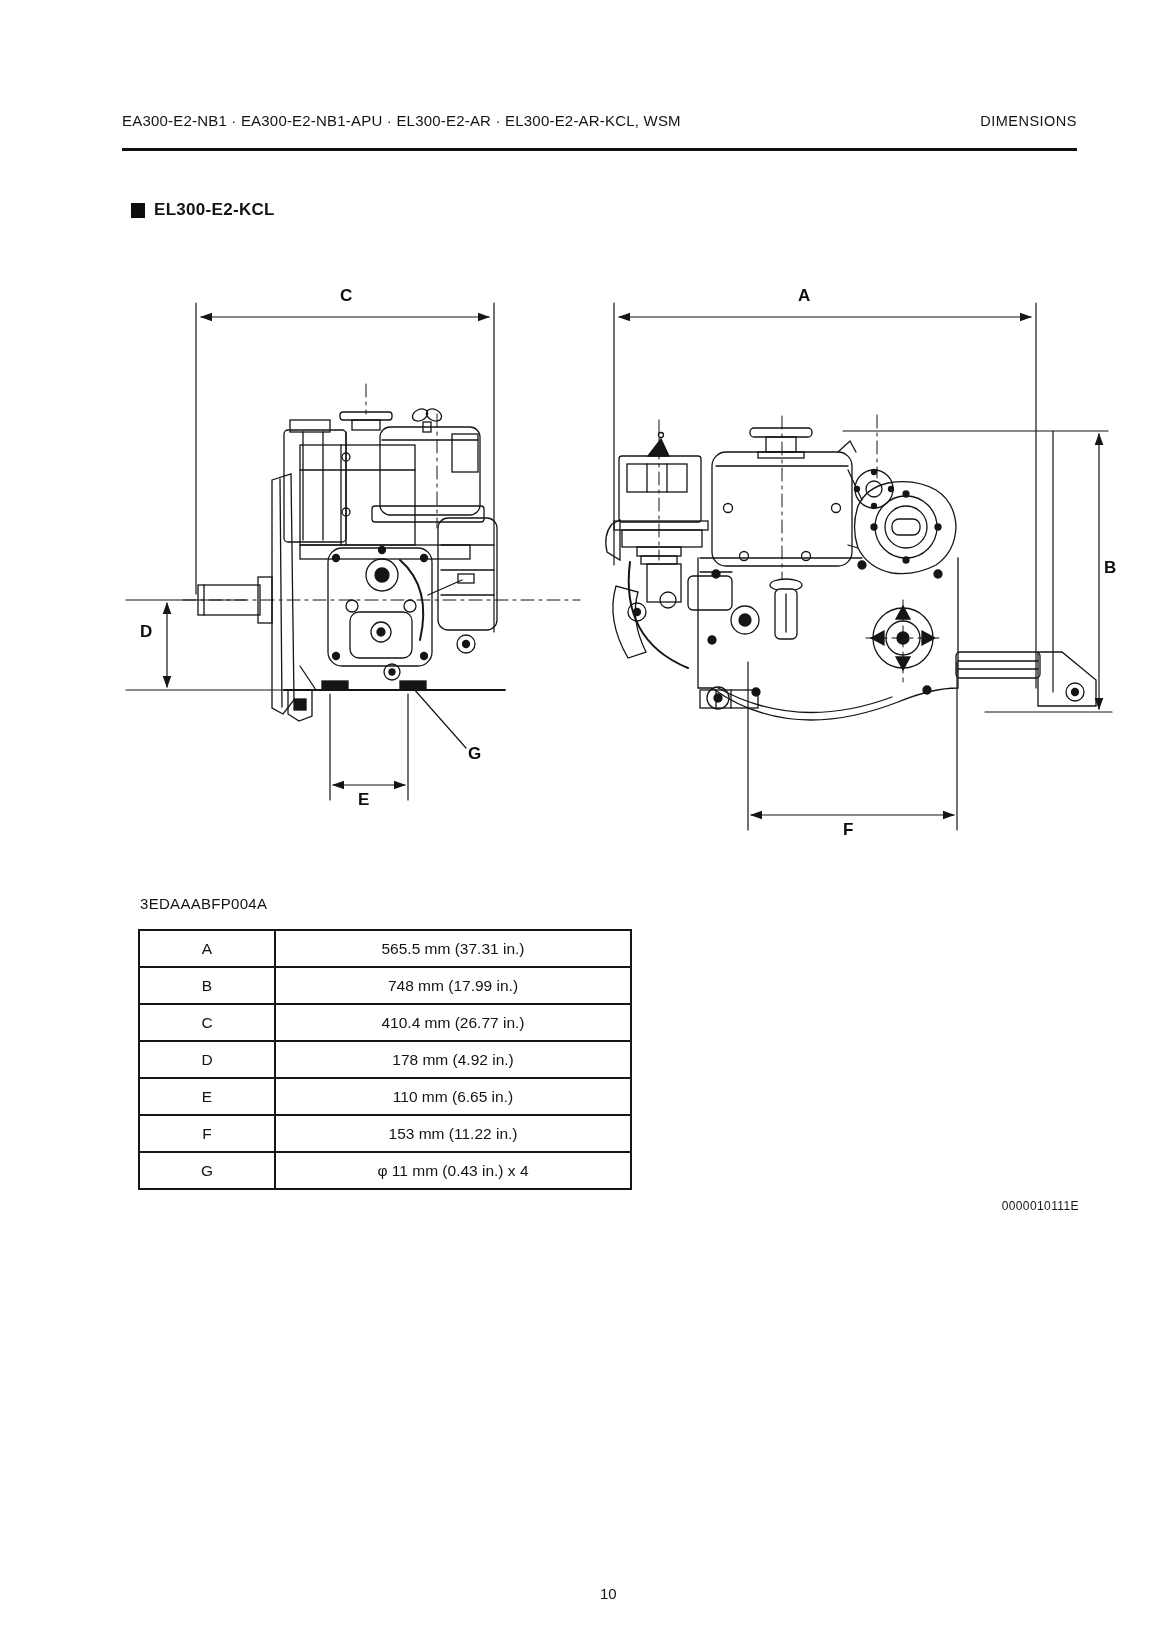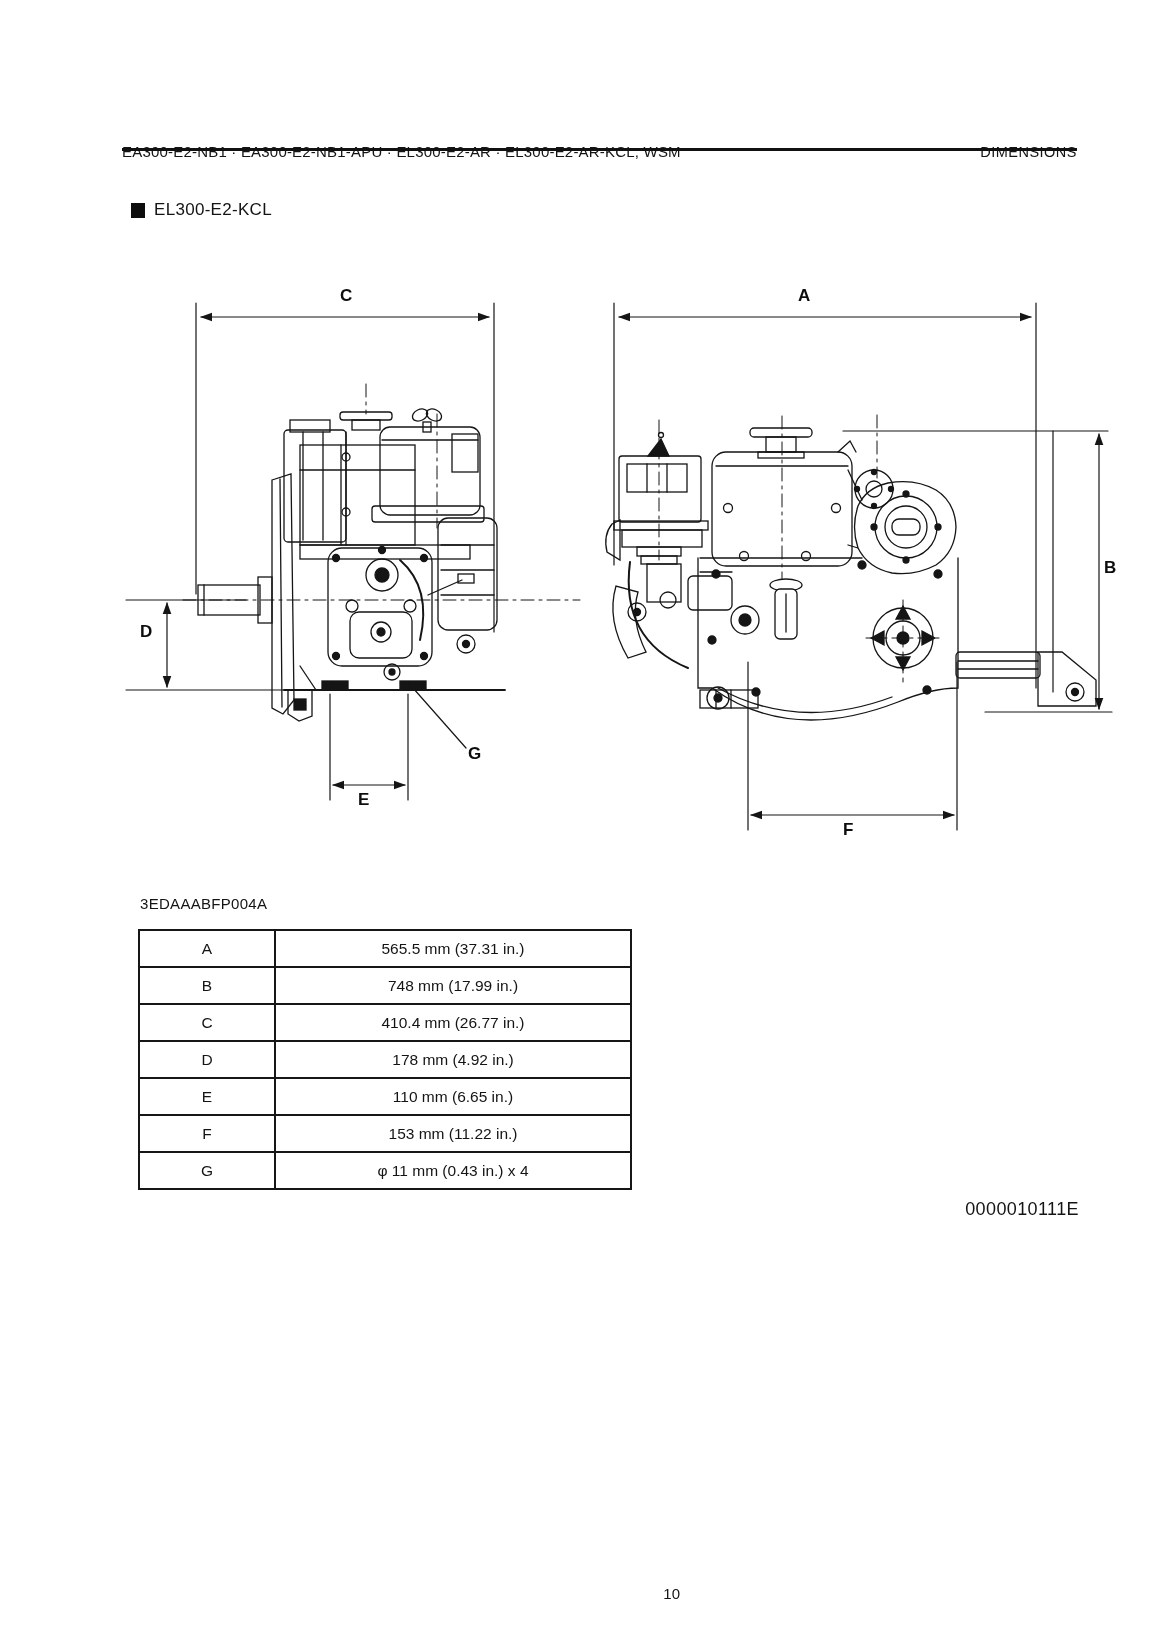--- a/index.html
+++ b/index.html
@@ -2,45 +2,45 @@
 <html><head>
 <meta charset="utf-8">
 <style>
   html,body{margin:0;padding:0;background:#e8e8e8;}
   .page{
     position:relative; width:1157px; height:1637px; background:#ffffff;
     font-family:"Liberation Sans", sans-serif; color:#141414; overflow:hidden;
   }
   
   .hdr{position:absolute; left:122px; right:80px; top:112px; display:flex; justify-content:space-between; align-items:baseline;}
-  .hdr-models{font-size:15px; letter-spacing:.2px;margin-top:31px;}
+  .hdr-models{font-size:15px; letter-spacing:.2px;}
   .hdr-section{font-size:14.5px; letter-spacing:.5px;margin-left:24px;}
   .hdr-rule{position:absolute; left:122px; right:80px; top:148px; height:3px; background:#111;}
   
   .sec{position:absolute; left:131px; top:200px; display:flex; align-items:center; gap:9px;}
   .sec .sq{width:14px; height:15px; background:#0d0d0d; display:inline-block;}
-  .sec .t{font-size:17px; font-weight:normal; letter-spacing:.3px;}
+  .sec .t{font-size:17px; font-weight:bold; letter-spacing:.3px;}
   
   .figure{position:absolute; left:0; top:0; width:1157px; height:880px;}
   svg.draw{position:absolute; left:0; top:0;}
   .dim-label{position:absolute; font-size:17px; font-weight:bold; color:#0d0d0d;}
   .fig-code{position:absolute; left:140px; top:895px; font-size:15px; letter-spacing:.3px;}
   
   table.dims{
     position:absolute; left:138px; top:929px; width:494px;
     border-collapse:collapse; table-layout:fixed;
   }
   table.dims td{
     border:2px solid #161616; height:35px; text-align:center;
     font-size:15.5px; padding:0 4px; background:#fff;
   }
   table.dims td.key{width:126px;}
   
-  .doc-num{position:absolute; right:78px; top:1199px; font-size:18px; letter-spacing:.4px;}
-  .page-num{position:absolute; left:600px; top:1585px; width:80px; text-align:right; font-size:15px;}
+  .doc-num{position:absolute; right:78px; top:1199px; font-size:12px; letter-spacing:.4px;}
+  .page-num{position:absolute; left:600px; top:1585px; width:80px; text-align:left; font-size:15px;}
 </style>
 </head>
 <body>
 
 <div class="page">
 
   <div class="hdr">
     <span class="hdr-models">EA300-E2-NB1 · EA300-E2-NB1-APU · EL300-E2-AR · EL300-E2-AR-KCL,  WSM</span>
     <span class="hdr-section">DIMENSIONS</span>
   </div>

